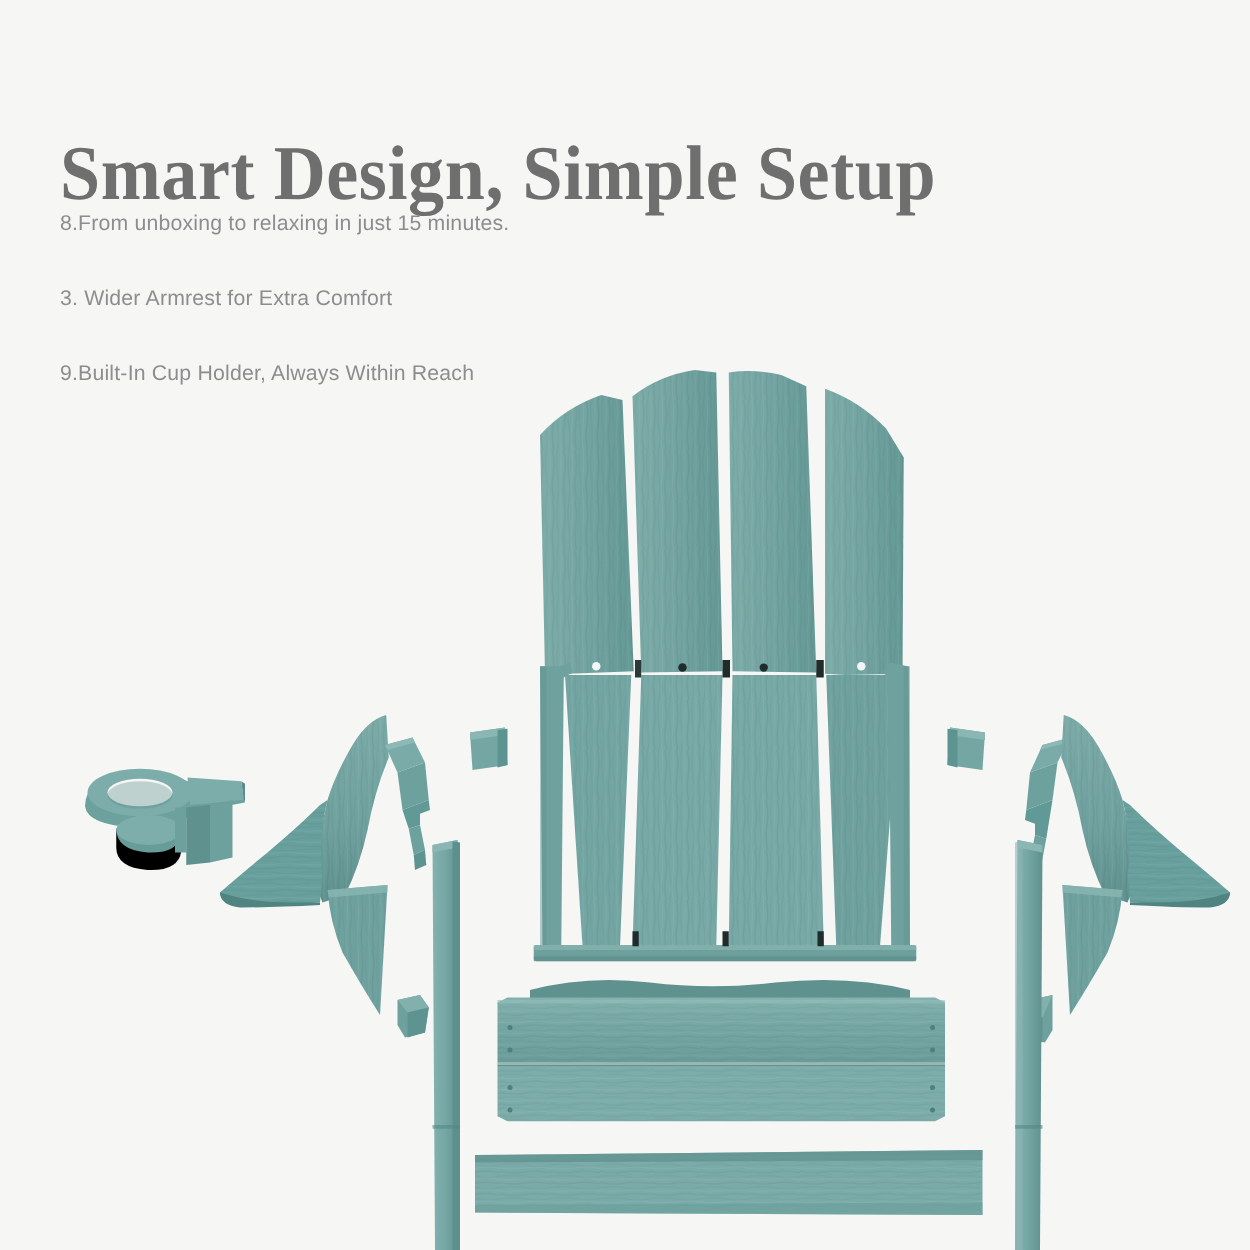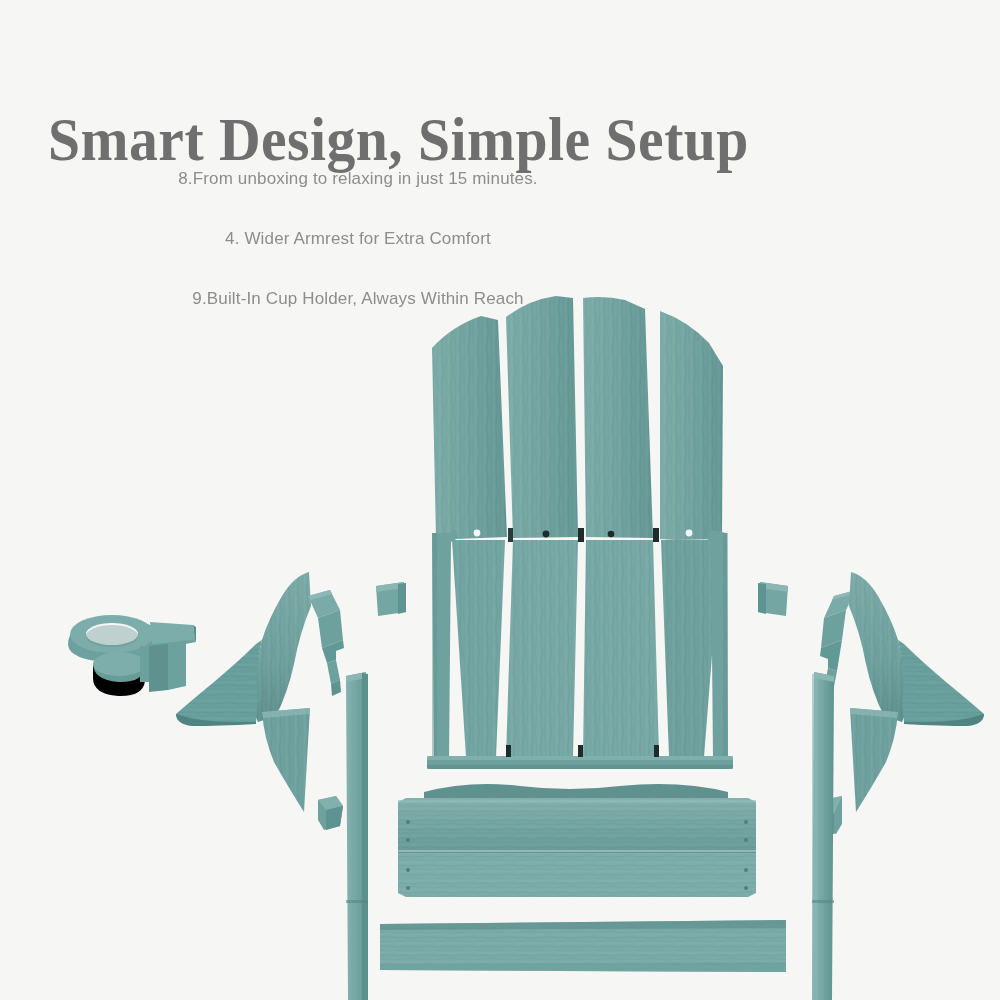--- a/index.html
+++ b/index.html
@@ -8,21 +8,20 @@
     padding: 0;
     background: #ffffff;
   }
   #page {
     position: relative;
     width: 1000px;
     height: 1000px;
     background: #f6f6f5;
     overflow: hidden;
     font-family: "Liberation Sans", sans-serif;
-    text-align: center;
   }
 
   
   .headline {
     position: absolute;
     left: 48px;
     top: 62px;
     font-family: "Liberation Serif", "DejaVu Serif", serif;
     font-weight: bold;
     font-size: 62px;
@@ -323,17 +322,17 @@
         <path d="M380 924 L786 920 L786 928 L380 930 Z" fill="#5e908d" opacity="0.7"></path>
         <path d="M380 964 L786 962 L786 972 L380 970 Z" fill="#6ba09d" opacity="0.6"></path>
       </g>
     </g>
   </svg>
 
   <h1 class="headline">Smart Design, Simple Setup</h1>
 
   <div class="feature-list">
     <div class="feature-item">8.From unboxing to relaxing in just 15 minutes.</div>
-    <div class="feature-item">4. Wider Armrest for Extra Comfort</div>
+    <div class="feature-item">3. Wider Armrest for Extra Comfort</div>
     <div class="feature-item">9.Built-In Cup Holder, Always Within Reach</div>
   </div>
 
 </div>
 
 </body></html>

